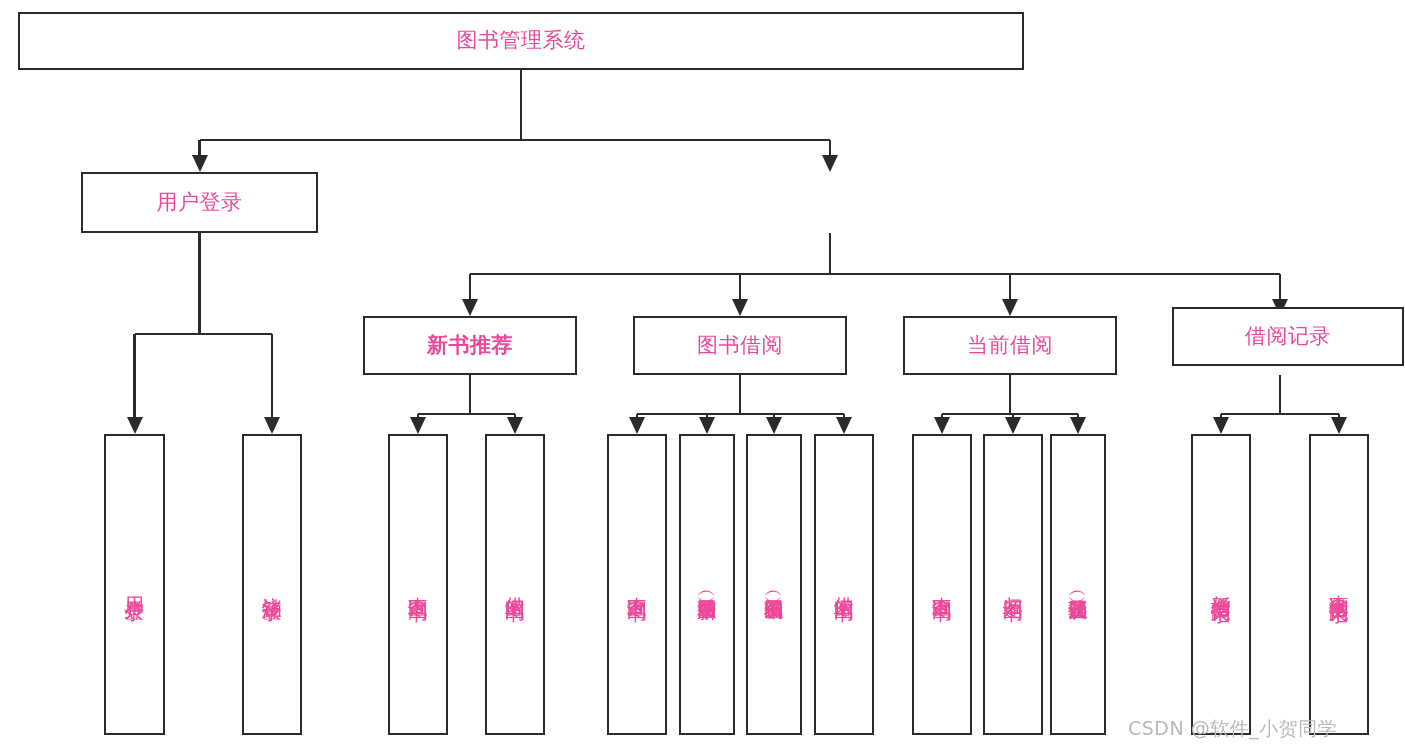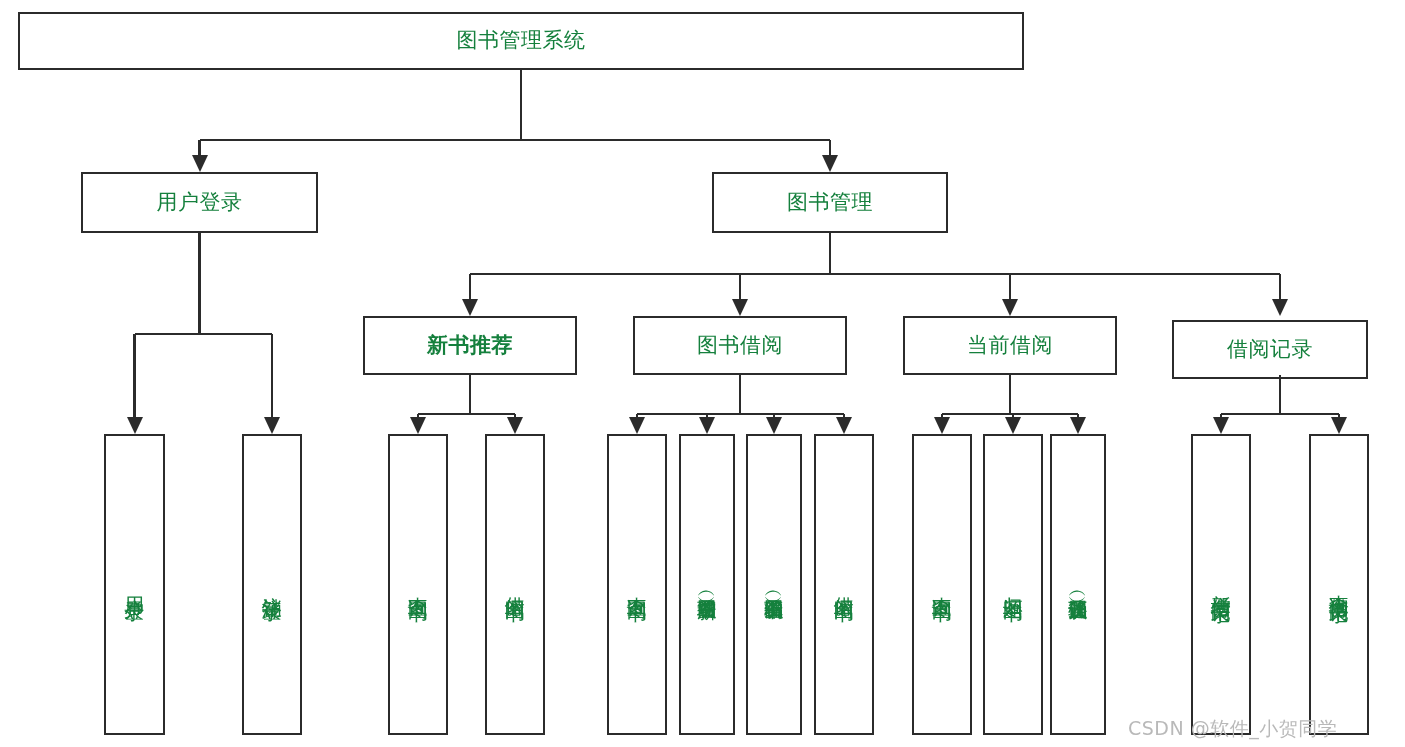--- a/index.html
+++ b/index.html
@@ -16,21 +16,21 @@
     overflow: hidden;
   }
   .node {
     position: absolute;
     box-sizing: border-box;
     background: #ffffff;
     border: 2.5px solid #2b2b2b;
     display: flex;
     align-items: center;
     justify-content: center;
-    color: #15803d;
+    color: #ec4899;
   }
   .node .label-h {
     font-size: 21px;
     line-height: 1.1;
     letter-spacing: 0.5px;
     white-space: nowrap;
   }
   .node.vert {
     align-items: center;
     justify-content: center;
@@ -88,23 +88,20 @@
 
   <div class="vline" id="c-root-stem" style="left: 519.75px; top: 70px; height: 70px;"></div>
   <div class="hline" id="c-root-bus" style="left: 199.5px; top: 138.75px; width: 630.5px;"></div>
   <div class="vline" id="c-root-d1" style="left: 198.25px; top: 140px; height: 15px;"></div>
   <div class="arrow" id="a-root-d1" style="left: 191.5px; top: 155px;"></div>
   <div class="vline" id="c-root-d2" style="left: 828.75px; top: 140px; height: 15px;"></div>
   <div class="arrow" id="a-root-d2" style="left: 822px; top: 155px;"></div>
 
   <div class="node" id="n-user-login" style="left: 81px; top: 172px; width: 237px; height: 61px;">
     <span class="label-h">用户登录</span>
-  </div>
-  <div class="node" id="n-book-management" style="left: 712px; top: 172px; width: 236px; height: 61px;">
-    <span class="label-h">图书管理</span>
   </div>
 
   <div class="vline" id="c-ul-stem" style="left: 198.25px; top: 233px; height: 101px;"></div>
   <div class="hline" id="c-ul-bus" style="left: 134.5px; top: 332.75px; width: 137.5px;"></div>
   <div class="vline" id="c-ul-d1" style="left: 133.25px; top: 334px; height: 83px;"></div>
   <div class="arrow" id="a-ul-d1" style="left: 126.5px; top: 417px;"></div>
   <div class="vline" id="c-ul-d2" style="left: 270.75px; top: 334px; height: 83px;"></div>
   <div class="arrow" id="a-ul-d2" style="left: 264px; top: 417px;"></div>
 
   <div class="vline" id="c-bm-stem" style="left: 828.75px; top: 233px; height: 41px;"></div>
@@ -120,21 +117,21 @@
 
   <div class="node" id="n-new-book-recommend" style="left: 363px; top: 316px; width: 214px; height: 59px; font-weight: bold;">
     <span class="label-h">新书推荐</span>
   </div>
   <div class="node" id="n-current-borrow" style="left: 903px; top: 316px; width: 214px; height: 59px;">
     <span class="label-h">当前借阅</span>
   </div>
   <div class="node" id="n-book-borrow" style="left: 633px; top: 316px; width: 214px; height: 59px;">
     <span class="label-h">图书借阅</span>
   </div>
-  <div class="node" id="n-borrow-record" style="left: 1172px; top: 320px; width: 196px; height: 59px;">
+  <div class="node" id="n-borrow-record" style="left: 1172px; top: 307px; width: 232px; height: 59px;">
     <span class="label-h">借阅记录</span>
   </div>
 
   <div id="leaf-connectors">
       <div class="vline" style="left: 468.75px; top: 375px; height: 39px;"></div>
       <div class="hline" style="left: 418px; top: 412.75px; width: 97px;"></div>
       <div class="vline" style="left: 416.75px; top: 414px; height: 3px;"></div>
       <div class="arrow" style="left: 410px; top: 417px;"></div>
       <div class="vline" style="left: 513.75px; top: 414px; height: 3px;"></div>
       <div class="arrow" style="left: 507px; top: 417px;"></div>

